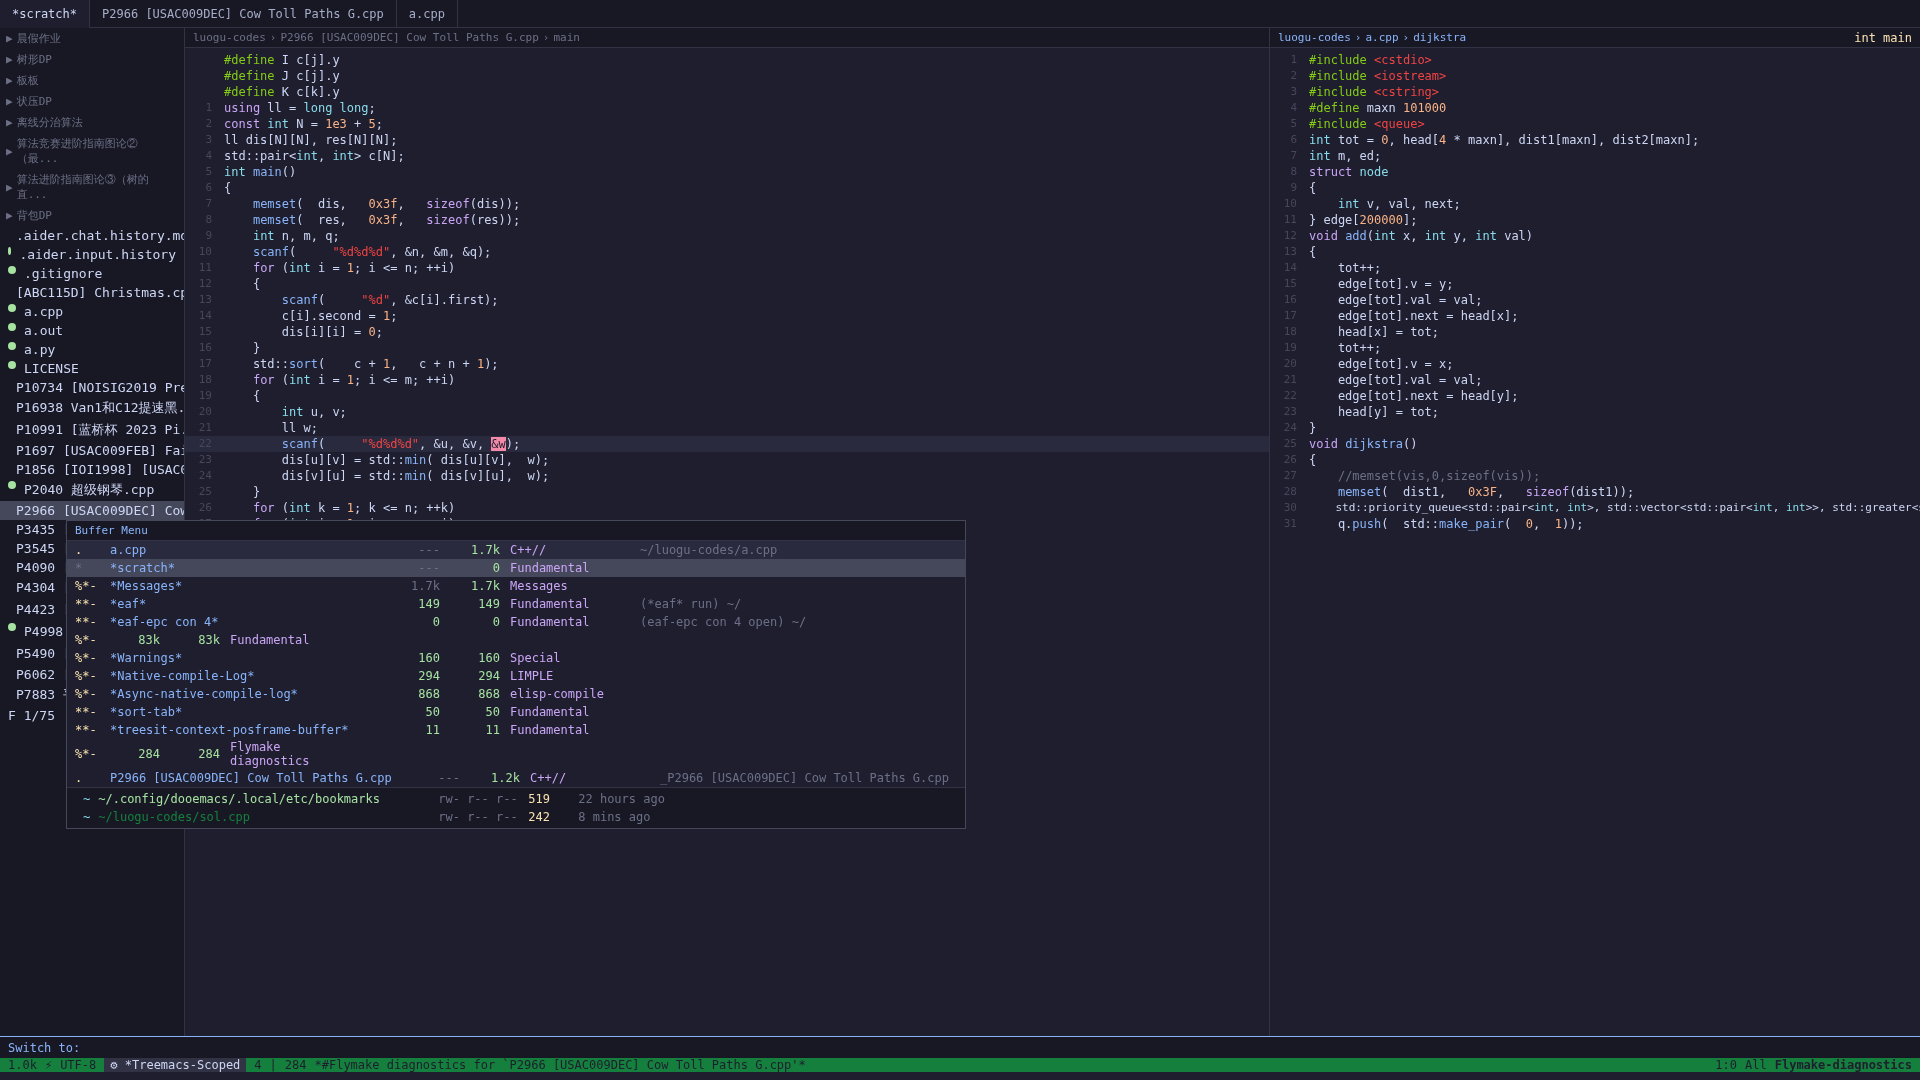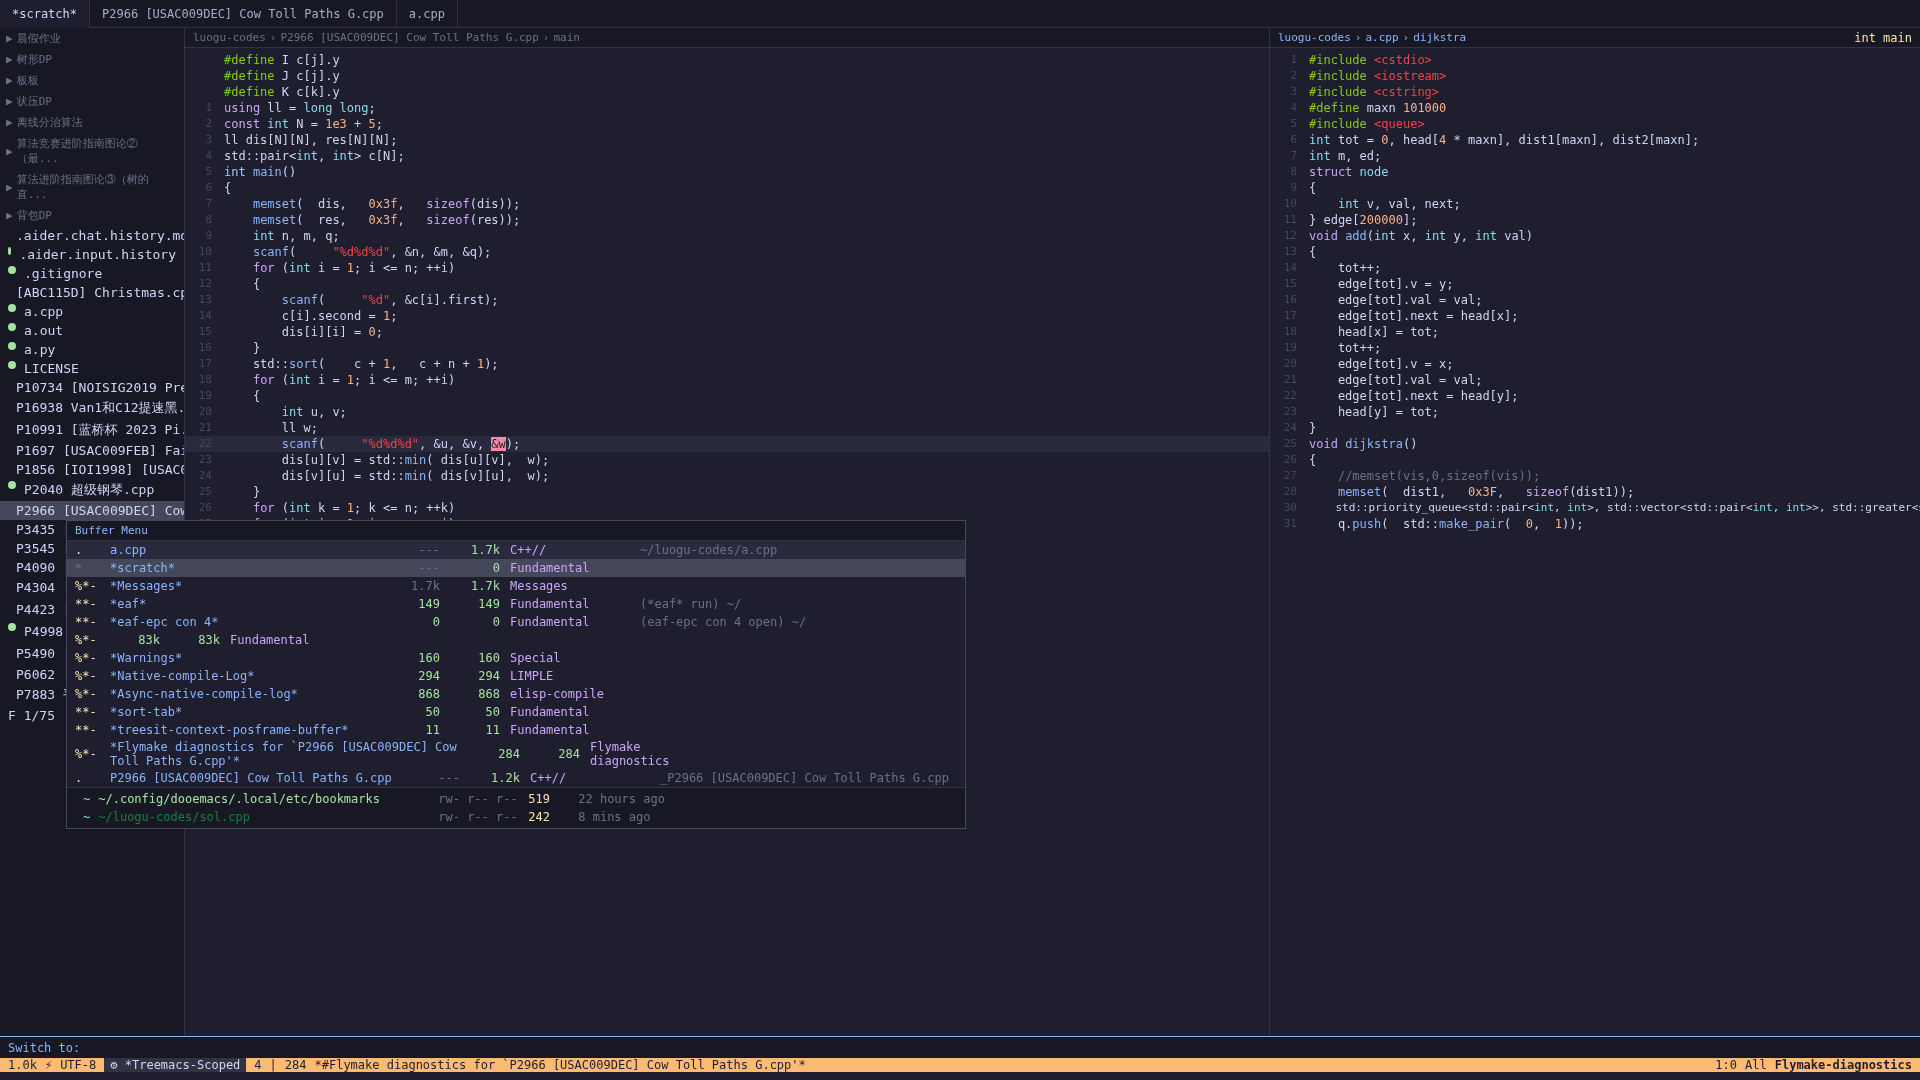--- a/index.html
+++ b/index.html
@@ -192,21 +192,21 @@
     .buffer-row.selected { background: #45475a; }
     .buffer-row.active-buf { background: #2a2a3e; }
     .buf-flags { width: 35px; color: #f9e2af; }
     .buf-name { width: 280px; color: #89b4fa; }
     .buf-size { width: 60px; color: #a6e3a1; text-align: right; padding-right: 10px; }
     .buf-mode { width: 130px; color: #cba6f7; }
     .buf-file { color: #6c7086; }
 
     
     .status-bar {
-      background: #fdba74;
+      background: #15803d;
       color: #1e1e2e;
       height: 14px;
       display: flex;
       align-items: center;
       padding: 0 8px;
       font-size: 12px;
       gap: 8px;
     }
 
     .editor-wrapper {
@@ -738,21 +738,20 @@
   <div class="buffer-row">
     <span class="buf-flags" style="color:#f9e2af">**-</span>
     <span class="buf-name">*treesit-context-posframe-buffer*</span>
     <span class="buf-size">11</span>
     <span class="buf-size">11</span>
     <span class="buf-mode">Fundamental</span>
     <span class="buf-file"></span>
   </div>
   <div class="buffer-row">
     <span class="buf-flags" style="color:#f9e2af">%*-</span>
-    <span class="buf-name" style="width:360px;">*Flymake diagnostics for `P2966 [USAC009DEC] Cow Toll Paths G.cpp'*</span>
     <span class="buf-size">284</span>
     <span class="buf-size">284</span>
     <span class="buf-mode">Flymake diagnostics</span>
     <span class="buf-file"></span>
   </div>
   <div class="buffer-row">
     <span class="buf-flags">.</span>
     <span class="buf-name" style="width:300px;color:#89b4fa;">P2966 [USAC009DEC] Cow Toll Paths G.cpp</span>
     <span class="buf-size" style="color:#6c7086">---</span>
     <span class="buf-size">1.2k</span>

